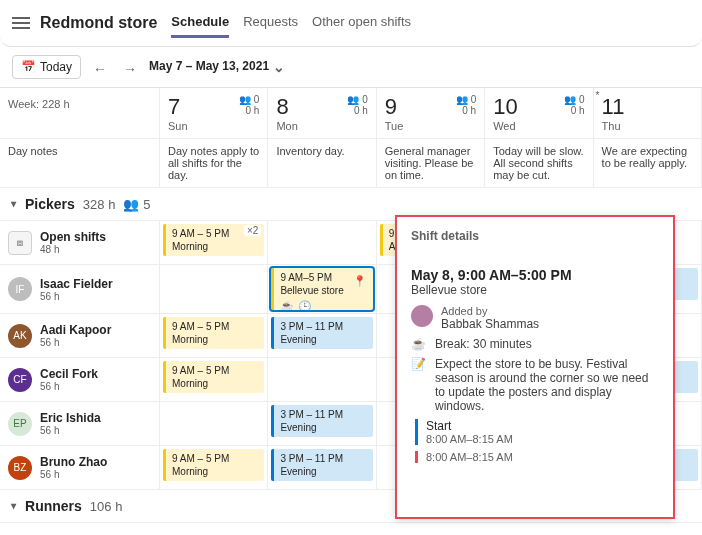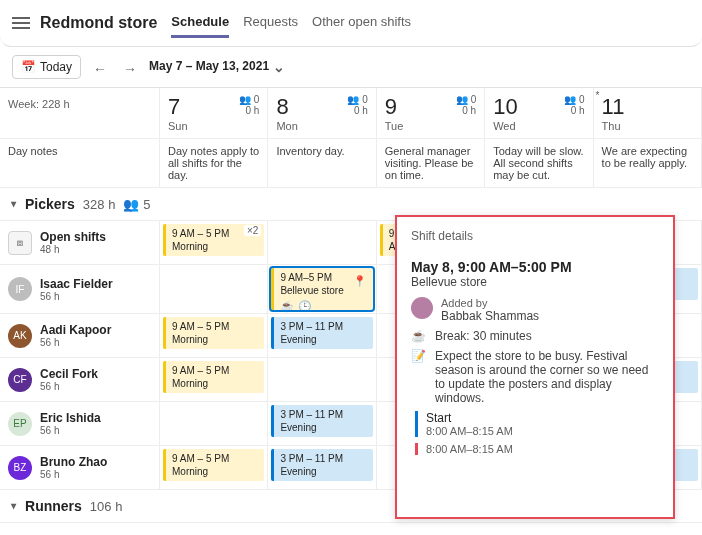--- a/index.html
+++ b/index.html
@@ -43,21 +43,21 @@
 .allday  { background:#fff4ce; border-left-color:#f2c811; }
 .badge { position:absolute; top:4px; right:6px; font-size:10px; color:#616161; background:#fff; padding:0 3px; border-radius:2px;}
 .shift.sel { outline:2px solid #0078d4; }
 .pin-icon{ position:absolute; right:6px; top:6px; font-size:11px;}
 .mini-icons { display:flex; gap:4px; font-size:11px; color:#8a8886; margin-top:2px;}
 .popup {
   position:absolute; left:395px; top:215px; width:280px; height:304px;
   background:#fff; border:2px solid #e74856; box-shadow:0 2px 8px rgba(0,0,0,0.15);
   padding:12px 14px; z-index:10; font-size:12px;
 }
-.popup h4 { font-size:12px; font-weight:400; color:#616161; margin-bottom:16px;}
+.popup h4 { font-size:12px; font-weight:700; color:#616161; margin-bottom:24px;}
 .popup .big { font-weight:700; font-size:14px; }
 .popup .sub { color:#424242; margin-bottom:8px; font-size:12px;}
 .popup .line { display:flex; gap:8px; margin:6px 0; color:#424242; }
 .popup .line .ic { width:16px; flex:none; color:#8a8886;}
 .popup .avatar { width:22px; height:22px; background:#b57ea3;}
 .activity { margin:6px 0 0 4px; padding-left:8px; border-left:3px solid; }
 .activity.start{ border-left-color:#0078d4;}
 .activity.prep{ border-left-color:#e74856;}
 .activity .at { font-size:11px; color:#616161;}
 .star { position:absolute; left:2px; top:2px; font-size:10px; color:#616161;}
@@ -268,21 +268,21 @@
         <div>Evening</div>
       </div>
     </div>
   <div class="cell"></div>
   <div class="cell"></div>
   <div class="cell"></div>
 </div>
 
 <div class="row">
   <div class="person">
-    <div class="avatar" style="background:#6d28d9">BZ</div>
+    <div class="avatar" style="background:#c2410c">BZ</div>
     <div>
         <div class="p-name">Bruno Zhao</div>
         <div class="p-hours">56 h</div>
       </div>
   </div>
   <div class="cell">
       <div class="shift morning">
         <div class="time">9 AM – 5 PM</div>
         <div>Morning</div>
       </div>

